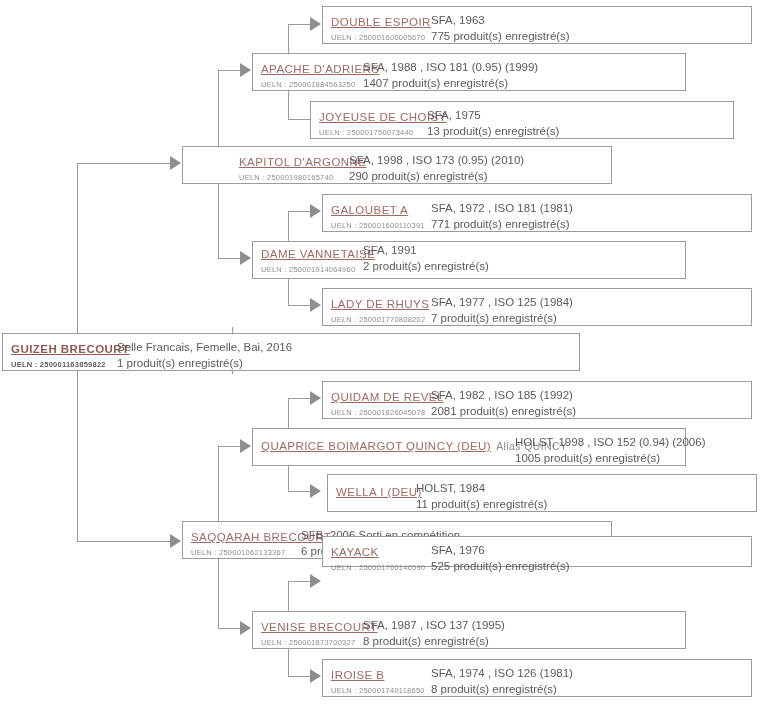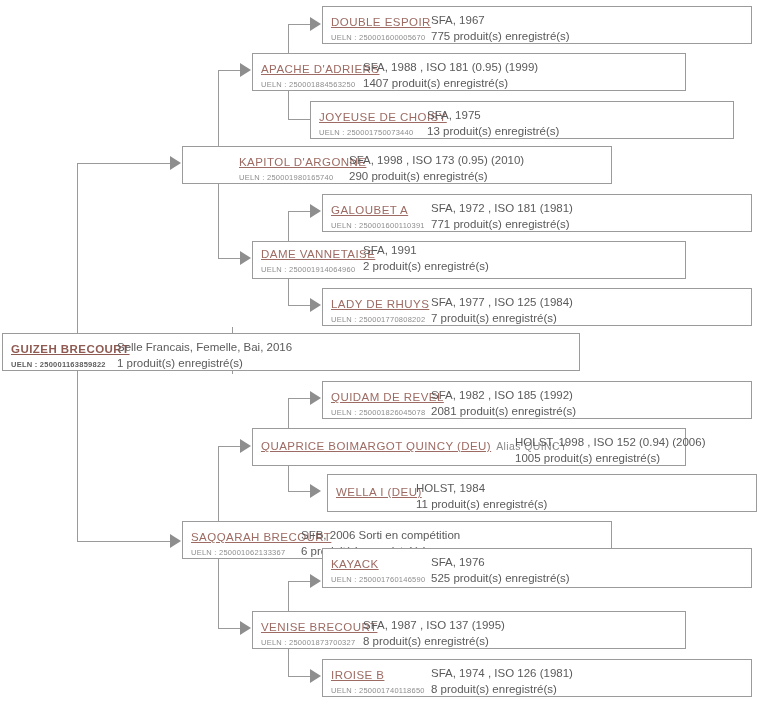--- a/index.html
+++ b/index.html
@@ -126,21 +126,21 @@
   <div class="ln h" style="left:288px;top:676px;width:25px;"></div>
   <div class="arrow" style="left:310px;top:574px;"></div>
   <div class="arrow" style="left:310px;top:669px;"></div>
 
   <div class="node" style="left:322px;top:6px;width:430px;height:38px;">
     <div class="idcol" style="width:106px;">
       <span class="name">DOUBLE ESPOIR</span>
       <div class="ueln">UELN : 250001600005670</div>
     </div>
     <div class="infocol">
-      <div class="line1">SFA, 1967</div>
+      <div class="line1">SFA, 1963</div>
       <div class="line2">775 produit(s) enregistré(s)</div>
     </div>
   </div>
 
   <div class="node" style="left:252px;top:53px;width:434px;height:38px;">
     <div class="idcol" style="width:108px;">
       <span class="name">APACHE D'ADRIERS</span>
       <div class="ueln">UELN : 250001884563250</div>
     </div>
     <div class="infocol">
@@ -252,21 +252,21 @@
     <div class="idcol" style="width:116px;">
       <span class="name">SAQQARAH BRECOURT</span>
       <div class="ueln">UELN : 250001062133367</div>
     </div>
     <div class="infocol">
       <div class="line1">SFB, 2006 Sorti en compétition</div>
       <div class="line2">6 produit(s) enregistré(s)</div>
     </div>
   </div>
 
-  <div class="node" style="left:322px;top:548px;width:430px;height:40px;">
+  <div class="node" style="left:322px;top:536px;width:430px;height:31px;">
     <div class="idcol" style="width:106px;">
       <span class="name">KAYACK</span>
       <div class="ueln">UELN : 250001760146590</div>
     </div>
     <div class="infocol">
       <div class="line1">SFA, 1976</div>
       <div class="line2">525 produit(s) enregistré(s)</div>
     </div>
   </div>
 

